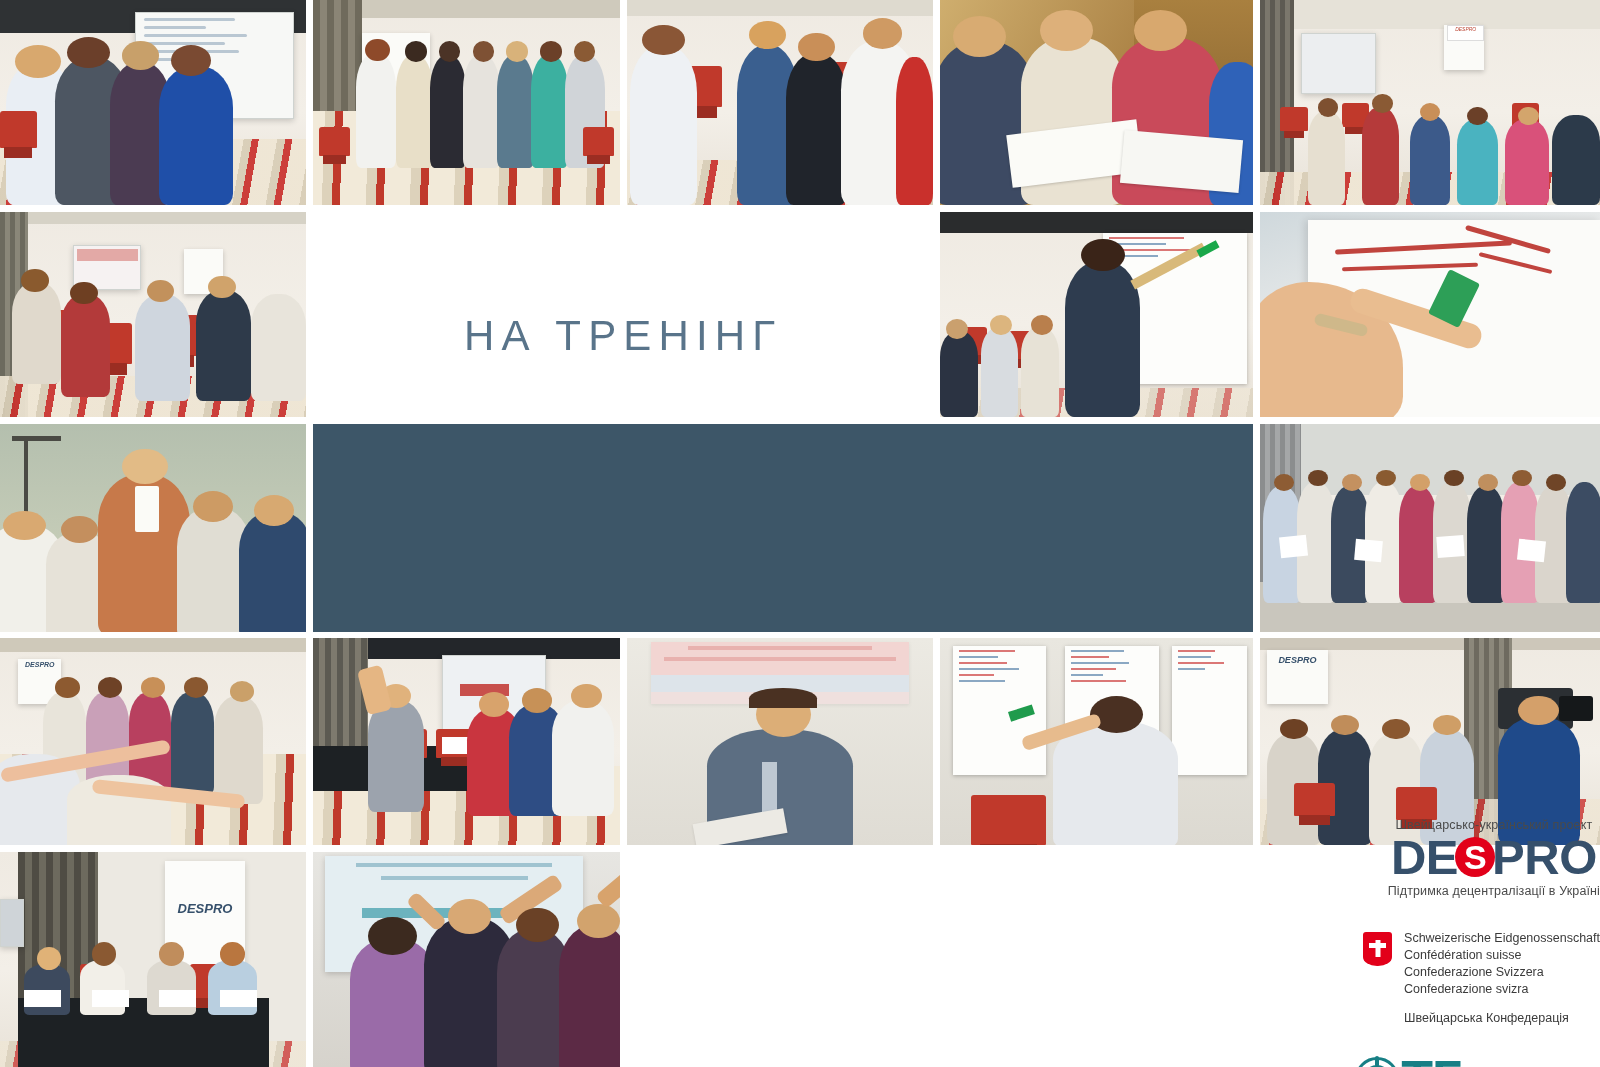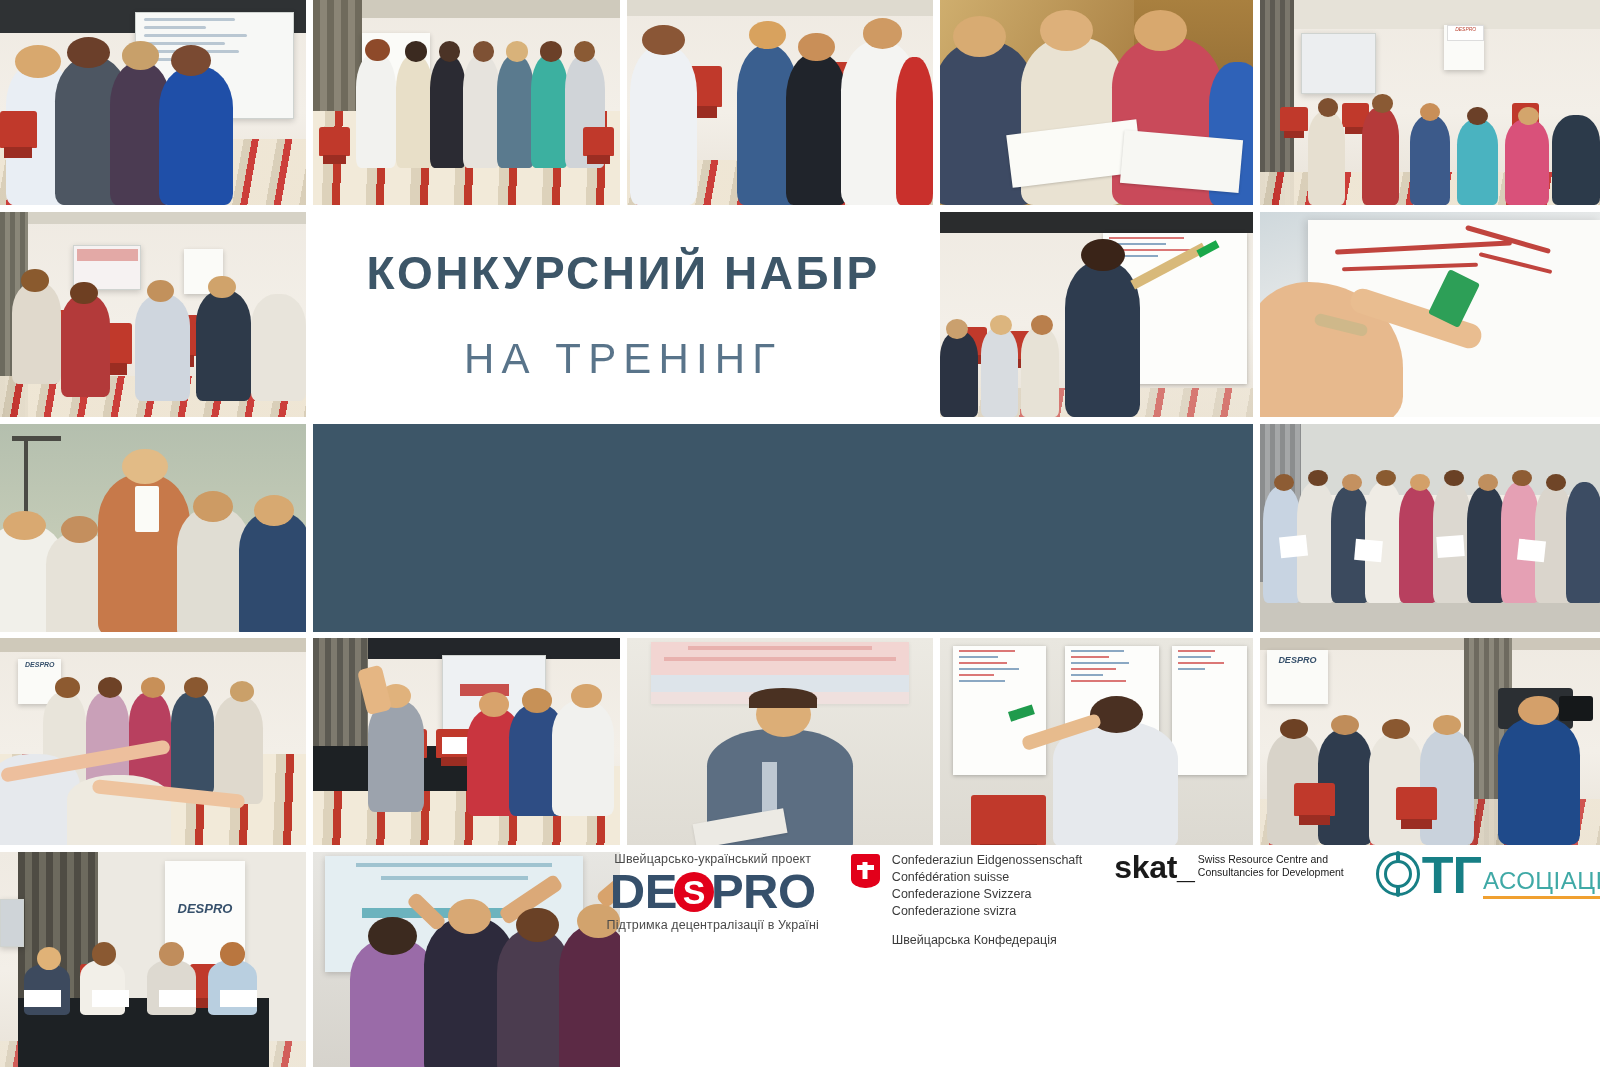--- a/index.html
+++ b/index.html
@@ -75,21 +75,21 @@
   .banner .b1, .banner .b2 {
     color:#ffffff; font-weight:bold; white-space:nowrap;
     letter-spacing:.02em; line-height:1;
   }
   .banner .b1 { font-size:43px; }
   .banner .b2 { font-size:43px; }
 
   
   .footer {
     position:absolute; background:#ffffff; display:flex;
-    align-items:flex-start; justify-content:center; gap:32px;
+    align-items:flex-end; justify-content:center; gap:32px;flex-direction:column;
   }
   .logo { display:flex; flex-direction:column; align-items:center; }
 
   
   .despro-top, .despro-bot {
     font-size:12.5px; color:#4a4a4a; letter-spacing:.01em; white-space:nowrap;
   }
   .despro-top { margin-bottom:1px; }
   .despro-bot { margin-top:2px; }
   .despro-word {
@@ -285,21 +285,20 @@
       <div class="head" style="left:23%;top:34%;width:9%;height:11%;background:#6e3f22"></div>
       <div class="person" style="left:44%;top:40%;width:18%;height:52%;background:#cfd6de"></div>
       <div class="head" style="left:48%;top:33%;width:9%;height:11%;background:#c2915c"></div>
       <div class="person" style="left:64%;top:38%;width:18%;height:54%;background:#2e3a4a"></div>
       <div class="head" style="left:68%;top:31%;width:9%;height:11%;background:#d0a36b"></div>
       <div class="person" style="left:82%;top:40%;width:18%;height:52%;background:#e8e4db"></div>
     </div>
   </div>
 
   <div class="headline-wrap" style="left:313px;top:212px;width:620px;height:205px">
-    <div class="h1">КОНКУРСНИЙ НАБІР</div>
     <div class="h2">НА ТРЕНІНГ</div>
   </div>
 
   <div class="tile" style="left:940px;top:212px;width:313px;height:205px">
     <div class="ph room">
       <div class="dark-ceiling" style="height:10%;background:#2a2c2d"></div>
       <div class="wboard" style="left:52%;top:10%;width:46%;height:74%">
         <div class="wl" style="width:52%"></div>
           <div class="wb" style="width:40%"></div>
         <div class="wl" style="width:62%"></div>
@@ -565,39 +564,29 @@
         </span>
         <span>PRO</span>
       </div>
       <div class="despro-bot">Підтримка децентралізації в Україні</div>
     </div>
 
     <div class="logo" style="align-items:flex-start">
       <div class="swiss">
         <div class="swiss-shield"></div>
         <div class="swiss-lines">
-          <span>Confederaziun Eidgenossenschaft</span>
+          <span>Schweizerische Eidgenossenschaft</span>
           <span>Confédération suisse</span>
           <span>Confederazione Svizzera</span>
           <span>Confederazione svizra</span>
         </div>
       </div>
       <div class="swiss-uk">Швейцарська Конфедерація</div>
     </div>
 
-    <div class="logo">
-      <div class="skat">
-        <span class="skat-word">skat</span>
-        <span class="skat-us">_</span>
-        <span class="skat-sub">
-          <span>Swiss Resource Centre and</span>
-          <span>Consultancies for Development</span>
-        </span>
-      </div>
-    </div>
 
     <div class="logo">
       <div class="otg">
         <span class="otg-mark">
           <span class="inner"></span>
           <span class="tick t1"></span>
           <span class="tick t2"></span>
         </span>
         <span class="otg-tg">ТГ</span>
         <span class="otg-assoc-wrap">

